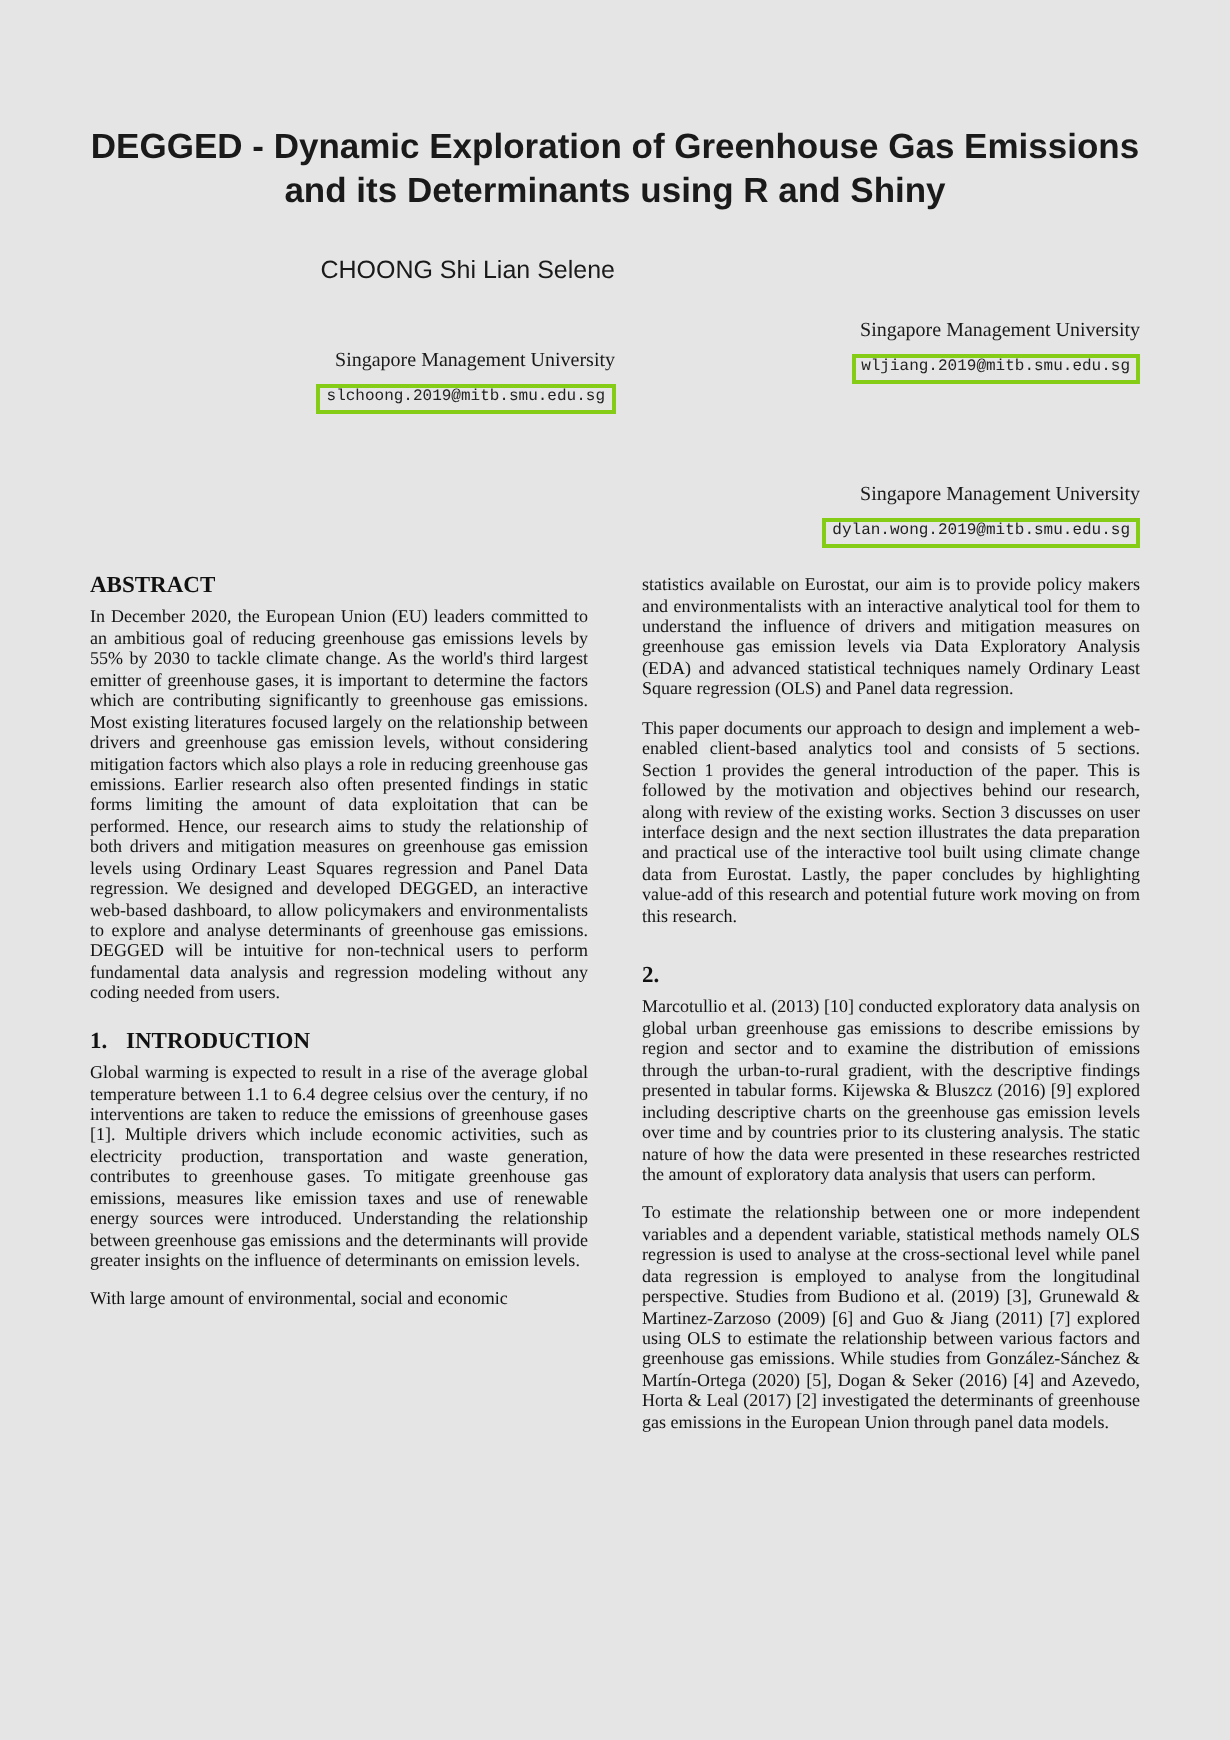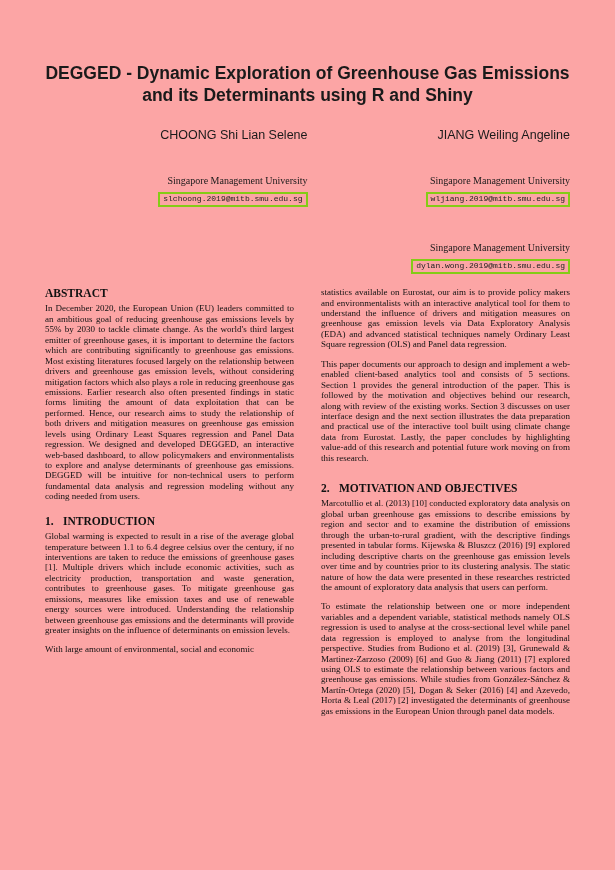--- a/index.html
+++ b/index.html
@@ -4,21 +4,21 @@
 <style>
   html, body {
     margin: 0;
     padding: 0;
     background: #ffffff;
   }
   .page {
     position: relative;
     width: 615px;
     height: 870px;
-    background: #fca5a5;
+    background: #e5e5e5;
     color: #111111;
     overflow: hidden;
     font-family: "Liberation Serif", serif;
   }
   .title {
     margin: 62px 42px 0 42px;
     text-align: center;
     font-family: "Liberation Sans", sans-serif;
     font-weight: bold;
     font-size: 17.5px;
@@ -102,21 +102,20 @@
 
   <div class="title">DEGGED - Dynamic Exploration of Greenhouse Gas Emissions and its Determinants using R and Shiny</div>
 
   <div class="authors-row row1">
     <div class="author">
       <div class="author-name">CHOONG Shi Lian Selene</div>
       <div class="author-affil">Singapore Management University</div>
       <span class="author-email">slchoong.2019@mitb.smu.edu.sg</span>
     </div>
     <div class="author">
-      <div class="author-name">JIANG Weiling Angeline</div>
       <div class="author-affil">Singapore Management University</div>
       <span class="author-email">wljiang.2019@mitb.smu.edu.sg</span>
     </div>
   </div>
 
   <div class="authors-row row2">
     <div class="author">
       <div class="author-affil">Singapore Management University</div>
       <span class="author-email">dylan.wong.2019@mitb.smu.edu.sg</span>
     </div>
@@ -135,21 +134,20 @@
       <p class="para">Global warming is expected to result in a rise of the average global temperature between 1.1 to 6.4 degree celsius over the century, if no interventions are taken to reduce the emissions of greenhouse gases [1]. Multiple drivers which include economic activities, such as electricity production, transportation and waste generation, contributes to greenhouse gases. To mitigate greenhouse gas emissions, measures like emission taxes and use of renewable energy sources were introduced. Understanding the relationship between greenhouse gas emissions and the determinants will provide greater insights on the influence of determinants on emission levels.</p>
       <p class="para last">With large amount of environmental, social and economic</p>
     </div>
 
     <div class="col">
       <p class="para">statistics available on Eurostat, our aim is to provide policy makers and environmentalists with an interactive analytical tool for them to understand the influence of drivers and mitigation measures on greenhouse gas emission levels via Data Exploratory Analysis (EDA) and advanced statistical techniques namely Ordinary Least Square regression (OLS) and Panel data regression.</p>
       <p class="para">This paper documents our approach to design and implement a web-enabled client-based analytics tool and consists of 5 sections. Section 1 provides the general introduction of the paper. This is followed by the motivation and objectives behind our research, along with review of the existing works. Section 3 discusses on user interface design and the next section illustrates the data preparation and practical use of the interactive tool built using climate change data from Eurostat. Lastly, the paper concludes by highlighting value-add of this research and potential future work moving on from this research.</p>
 
       <div class="sec-heading big-gap">
         <span class="sec-num">2.</span>
-        <span>MOTIVATION AND OBJECTIVES</span>
       </div>
       <p class="para">Marcotullio et al. (2013) [10] conducted exploratory data analysis on global urban greenhouse gas emissions to describe emissions by region and sector and to examine the distribution of emissions through the urban-to-rural gradient, with the descriptive findings presented in tabular forms. Kijewska &amp; Bluszcz (2016) [9] explored including descriptive charts on the greenhouse gas emission levels over time and by countries prior to its clustering analysis. The static nature of how the data were presented in these researches restricted the amount of exploratory data analysis that users can perform.</p>
       <p class="para last">To estimate the relationship between one or more independent variables and a dependent variable, statistical methods namely OLS regression is used to analyse at the cross-sectional level while panel data regression is employed to analyse from the longitudinal perspective. Studies from Budiono et al. (2019) [3], Grunewald &amp; Martinez-Zarzoso (2009) [6] and Guo &amp; Jiang (2011) [7] explored using OLS to estimate the relationship between various factors and greenhouse gas emissions. While studies from González-Sánchez &amp; Martín-Ortega (2020) [5], Dogan &amp; Seker (2016) [4] and Azevedo, Horta &amp; Leal (2017) [2] investigated the determinants of greenhouse gas emissions in the European Union through panel data models.</p>
     </div>
 
   </div>
 
 </div>
 
 </body></html>

